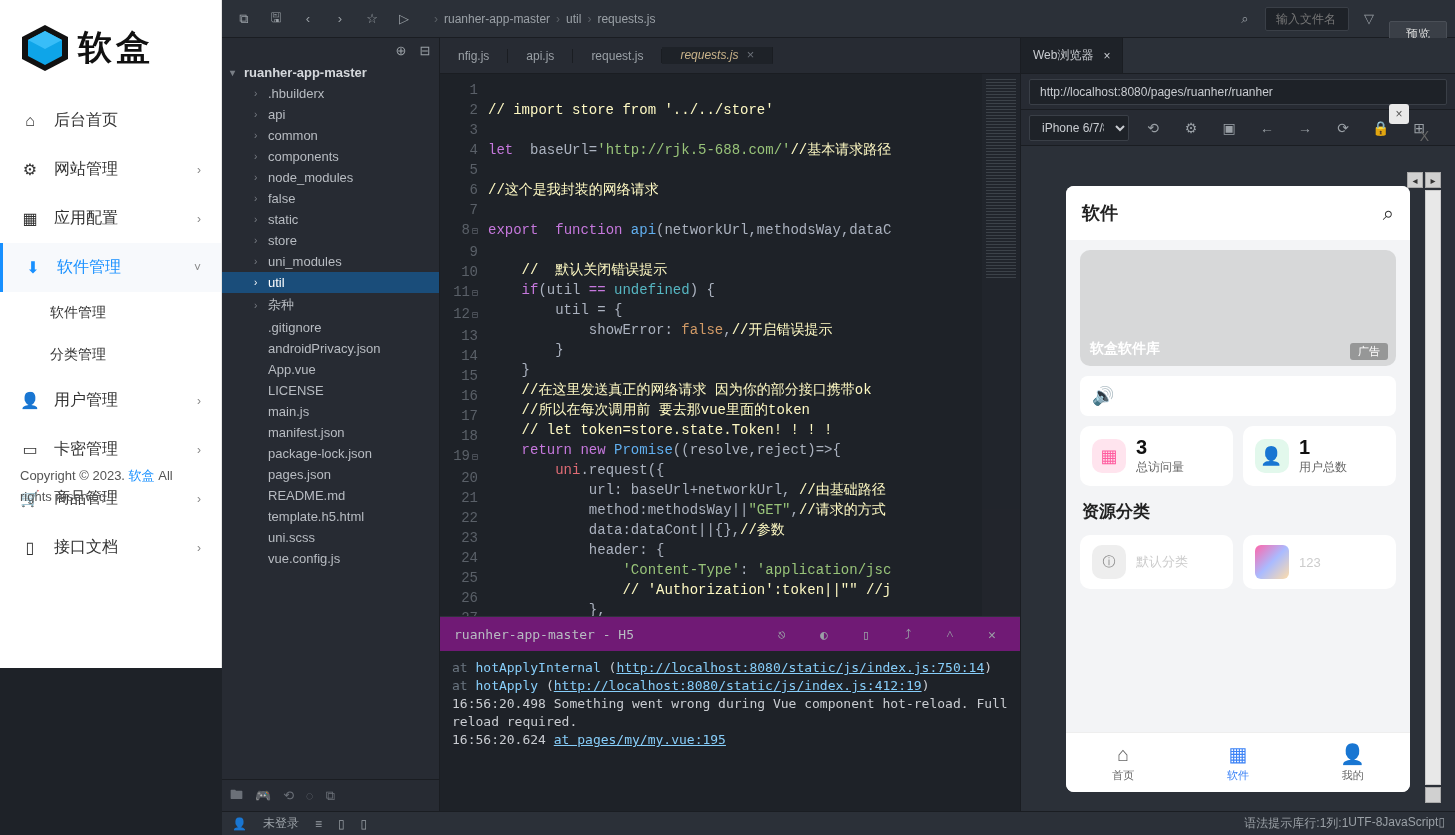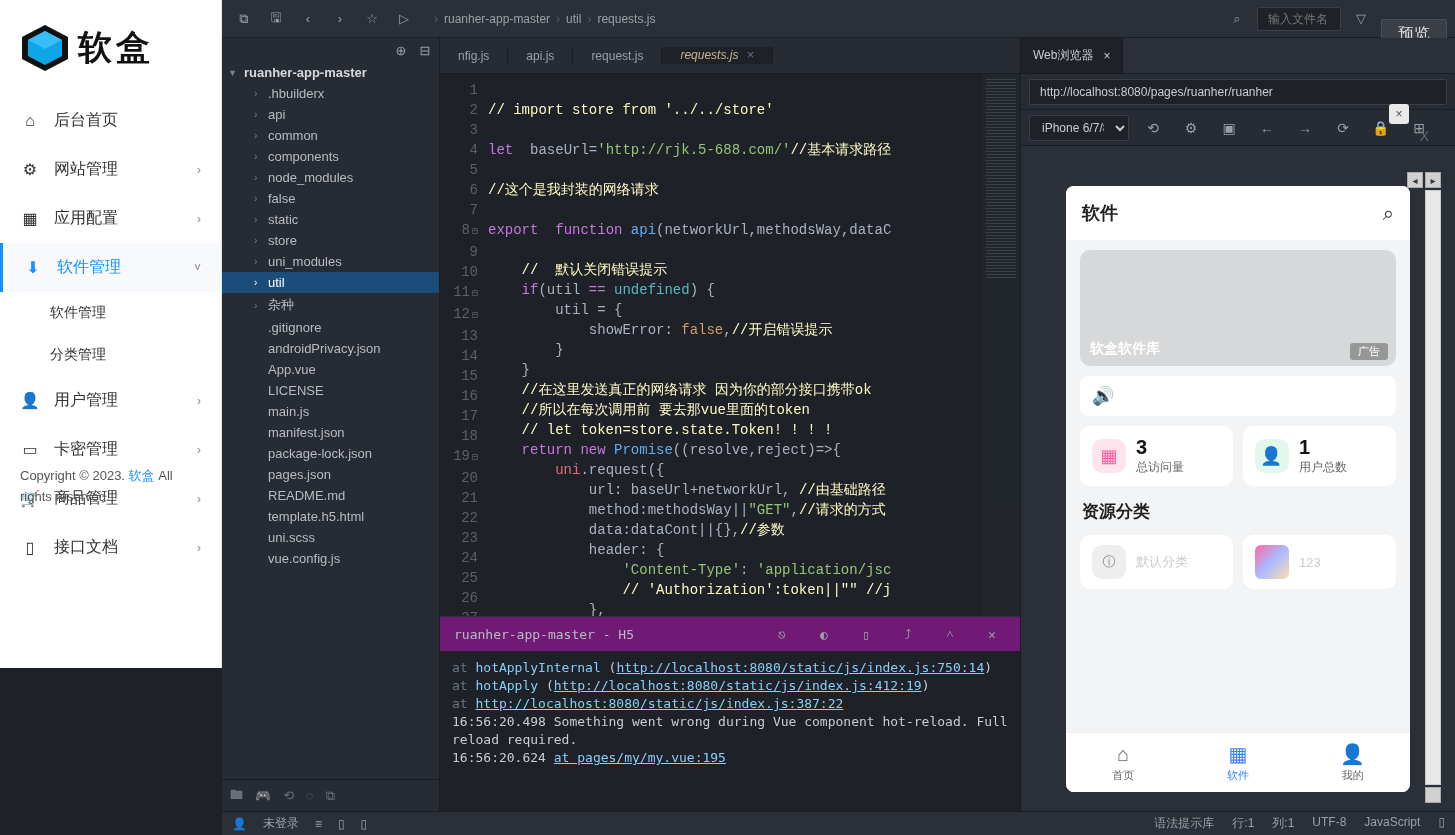--- a/index.html
+++ b/index.html
@@ -22,21 +22,21 @@
 
 .ide { position: absolute; left: 222px; top: 0; right: 0; bottom: 0; background: #1e2228; display: flex; flex-direction: column; }
 
 
 .toolbar { height: 38px; background: #2b3038; display: flex; align-items: center; padding: 0 8px; gap: 4px; border-bottom: 1px solid #1a1d22; }
 .tool-btn { width: 28px; height: 28px; display: inline-flex; align-items: center; justify-content: center; color: #9aa0a6; cursor: pointer; border-radius: 3px; }
 .breadcrumb { margin-left: 12px; display: flex; align-items: center; gap: 6px; color: #9aa0a6; font-size: 12px; }
 .breadcrumb .sep { color: #5a5f66; }
 .toolbar .right-tools { margin-left: auto; display: flex; align-items: center; gap: 6px; }
 .tool-input { background: #1e2228; border: 1px solid #3a3f47; color: #9aa0a6; padding: 4px 10px; font-size: 12px; width: 84px; border-radius: 2px; }
-.preview-btn { background: #3a3f47; color: #ddd; border: 1px solid #4a4f57; padding: 4px 16px; font-size: 16px; cursor: pointer; border-radius: 2px; margin-top: 32px; }
+.preview-btn { background: #3a3f47; color: #ddd; border: 1px solid #4a4f57; padding: 4px 16px; font-size: 12px; cursor: pointer; border-radius: 2px; margin-top: 32px; }
 
 
 .main-row { flex: 1; display: flex; overflow: hidden; }
 
 
 .file-tree { width: 218px; background: #272b33; border-right: 1px solid #1a1d22; display: flex; flex-direction: column; }
 .tree-head { display: flex; justify-content: flex-end; padding: 4px 6px; gap: 8px; color: #6b7078; }
 .tree-body { flex: 1; overflow-y: auto; font-size: 13px; color: #b8bcc2; }
 .tree-item { display: flex; align-items: center; padding: 3px 8px; cursor: pointer; white-space: nowrap; }
 .tree-item .arrow { width: 14px; color: #7a7f86; font-size: 10px; }
@@ -112,21 +112,21 @@
 .cat-card { flex: 1; background: #fff; border-radius: 10px; padding: 10px 12px; display: flex; align-items: center; gap: 10px; }
 .cat-ic { width: 34px; height: 34px; border-radius: 10px; background: #eee; display: flex; align-items: center; justify-content: center; color: #888; }
 .cat-img { width: 34px; height: 34px; border-radius: 6px; background: linear-gradient(135deg,#f6a,#abf,#fda); }
 .bottom-nav { margin-top: auto; height: 60px; background: #fff; display: flex; border-top: 1px solid #eee; }
 .bn-item { flex: 1; display: flex; flex-direction: column; align-items: center; justify-content: center; gap: 2px; color: #666; font-size: 11px; cursor: pointer; }
 .bn-item.active { color: #3b82f6; }
 .bn-ic { font-size: 20px; }
 
 
 .statusbar { height: 24px; background: #2b3038; border-top: 1px solid #1a1d22; display: flex; align-items: center; padding: 0 10px; font-size: 12px; color: #9aa0a6; gap: 16px; }
-.statusbar .right { margin-left: auto; display: flex; gap: 18px; }
+.statusbar .right { margin-left: auto; display: flex; }
 
 
 .ext-close { position: absolute; right: 46px; top: 104px; width: 20px; height: 20px; background: #e9e9e9; color: #555; display: flex; align-items: center; justify-content: center; border-radius: 3px; font-size: 12px; }
 .ext-x { position: absolute; right: 26px; top: 128px; color: #666; font-size: 14px; }
 .scroll-arrows { position: absolute; right: 14px; top: 172px; display: flex; gap: 2px; }
 .scroll-arrows div { width: 16px; height: 16px; background: #d0d0d0; display: flex; align-items: center; justify-content: center; font-size: 10px; color: #333; border: 1px solid #aaa; }
 .vscroll { position: absolute; right: 14px; top: 190px; bottom: 50px; width: 16px; background: #e8e8e8; border: 1px solid #ccc; }
 .scroll-down { position: absolute; right: 14px; bottom: 32px; width: 16px; height: 16px; background: #d0d0d0; border: 1px solid #aaa; }
 
 svg { display: block; }
@@ -419,21 +419,20 @@
             <span class="tool-btn">◐</span>
             <span class="tool-btn">▯</span>
             <span class="tool-btn">⤴</span>
             <span class="tool-btn">˄</span>
             <span class="tool-btn">✕</span>
           </div>
         </div>
         <div class="console-body">
 <div>   <span class="at">at </span><span class="fn">hotApplyInternal</span><span class="txt"> (</span><span class="url">http://localhost:8080/static/js/index.js:750:14</span><span class="txt">)</span></div>
 <div>   <span class="at">at </span><span class="fn">hotApply</span><span class="txt"> (</span><span class="url">http://localhost:8080/static/js/index.js:412:19</span><span class="txt">)</span></div>
-<div>   <span class="at">at </span><span class="url">http://localhost:8080/static/js/index.js:387:22</span></div>
 <div><span class="ts">16:56:20.498</span><span class="txt"> Something went wrong during Vue component hot-reload. Full reload required.</span></div>
 <div><span class="ts">16:56:20.624</span>   <span class="url">at pages/my/my.vue:195</span></div>
         </div>
       </div>
     </div>
 
     <div class="preview-col">
       <div class="prev-tabs">
         <div class="prev-tab">
           <span>Web浏览器</span>

